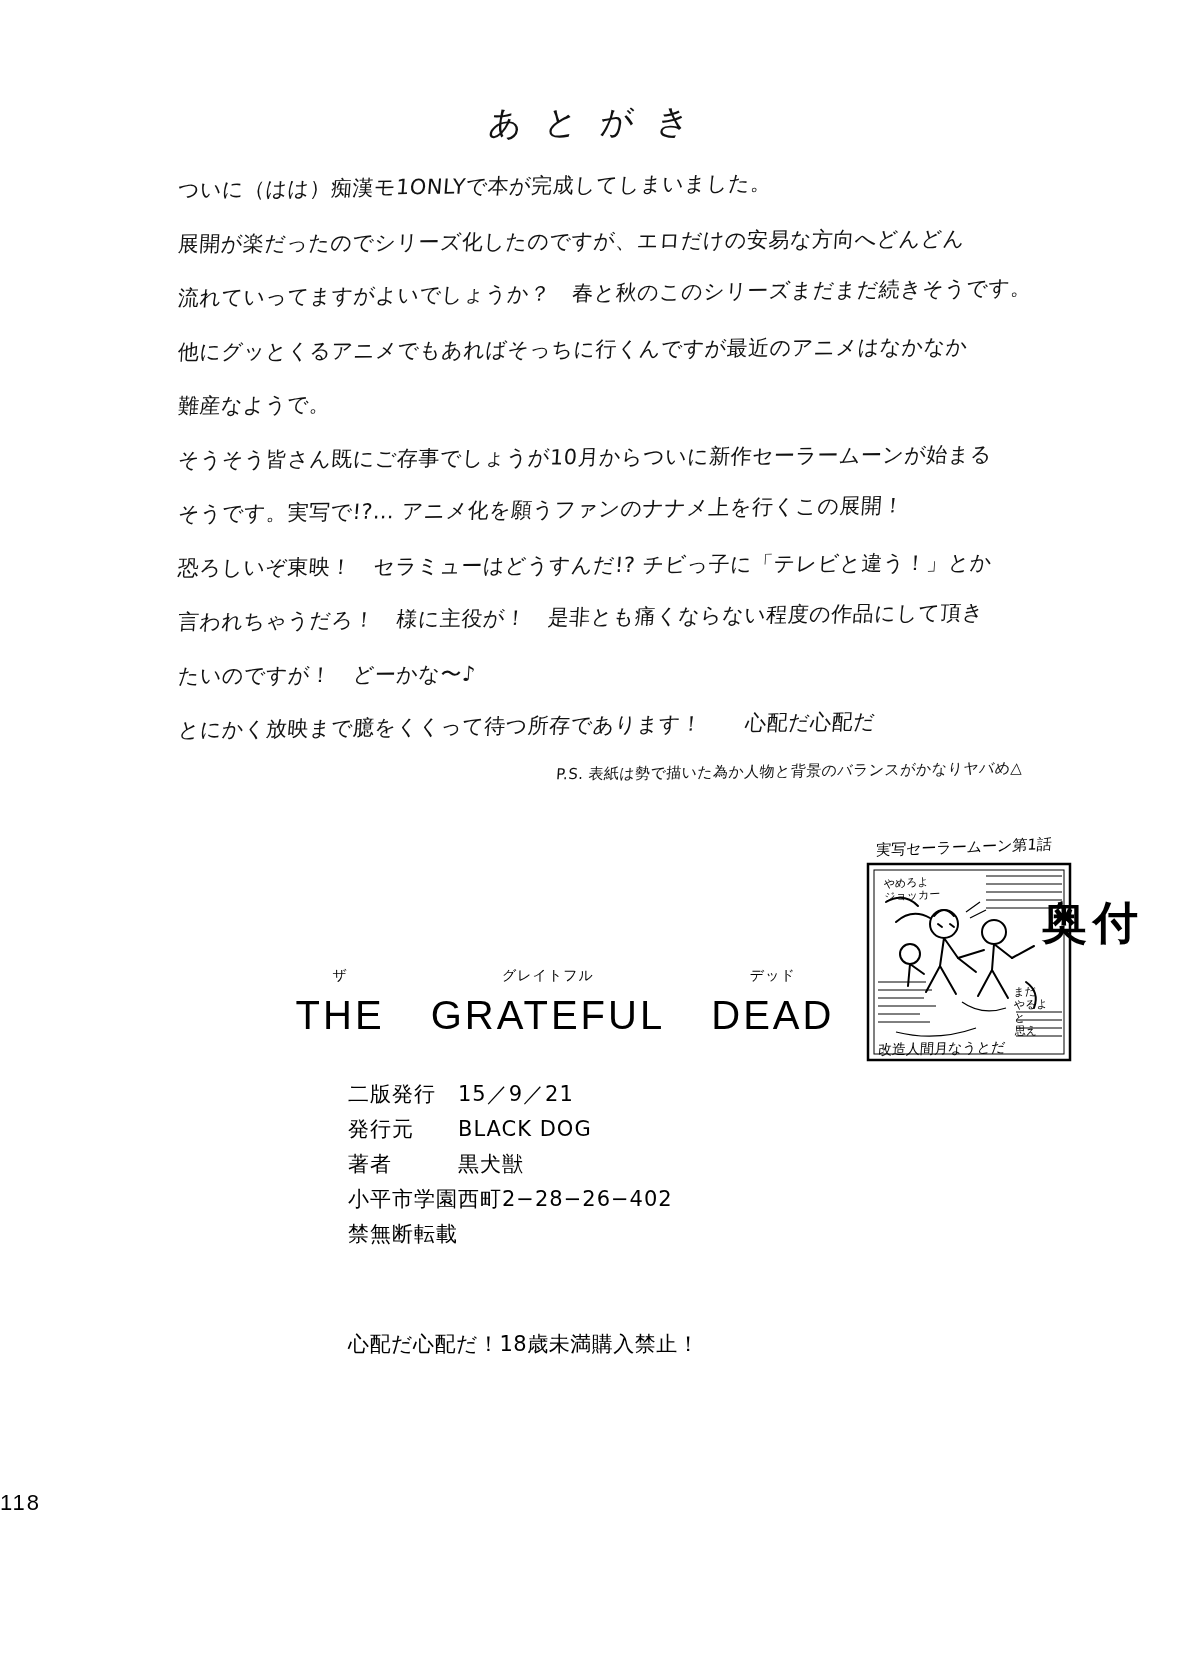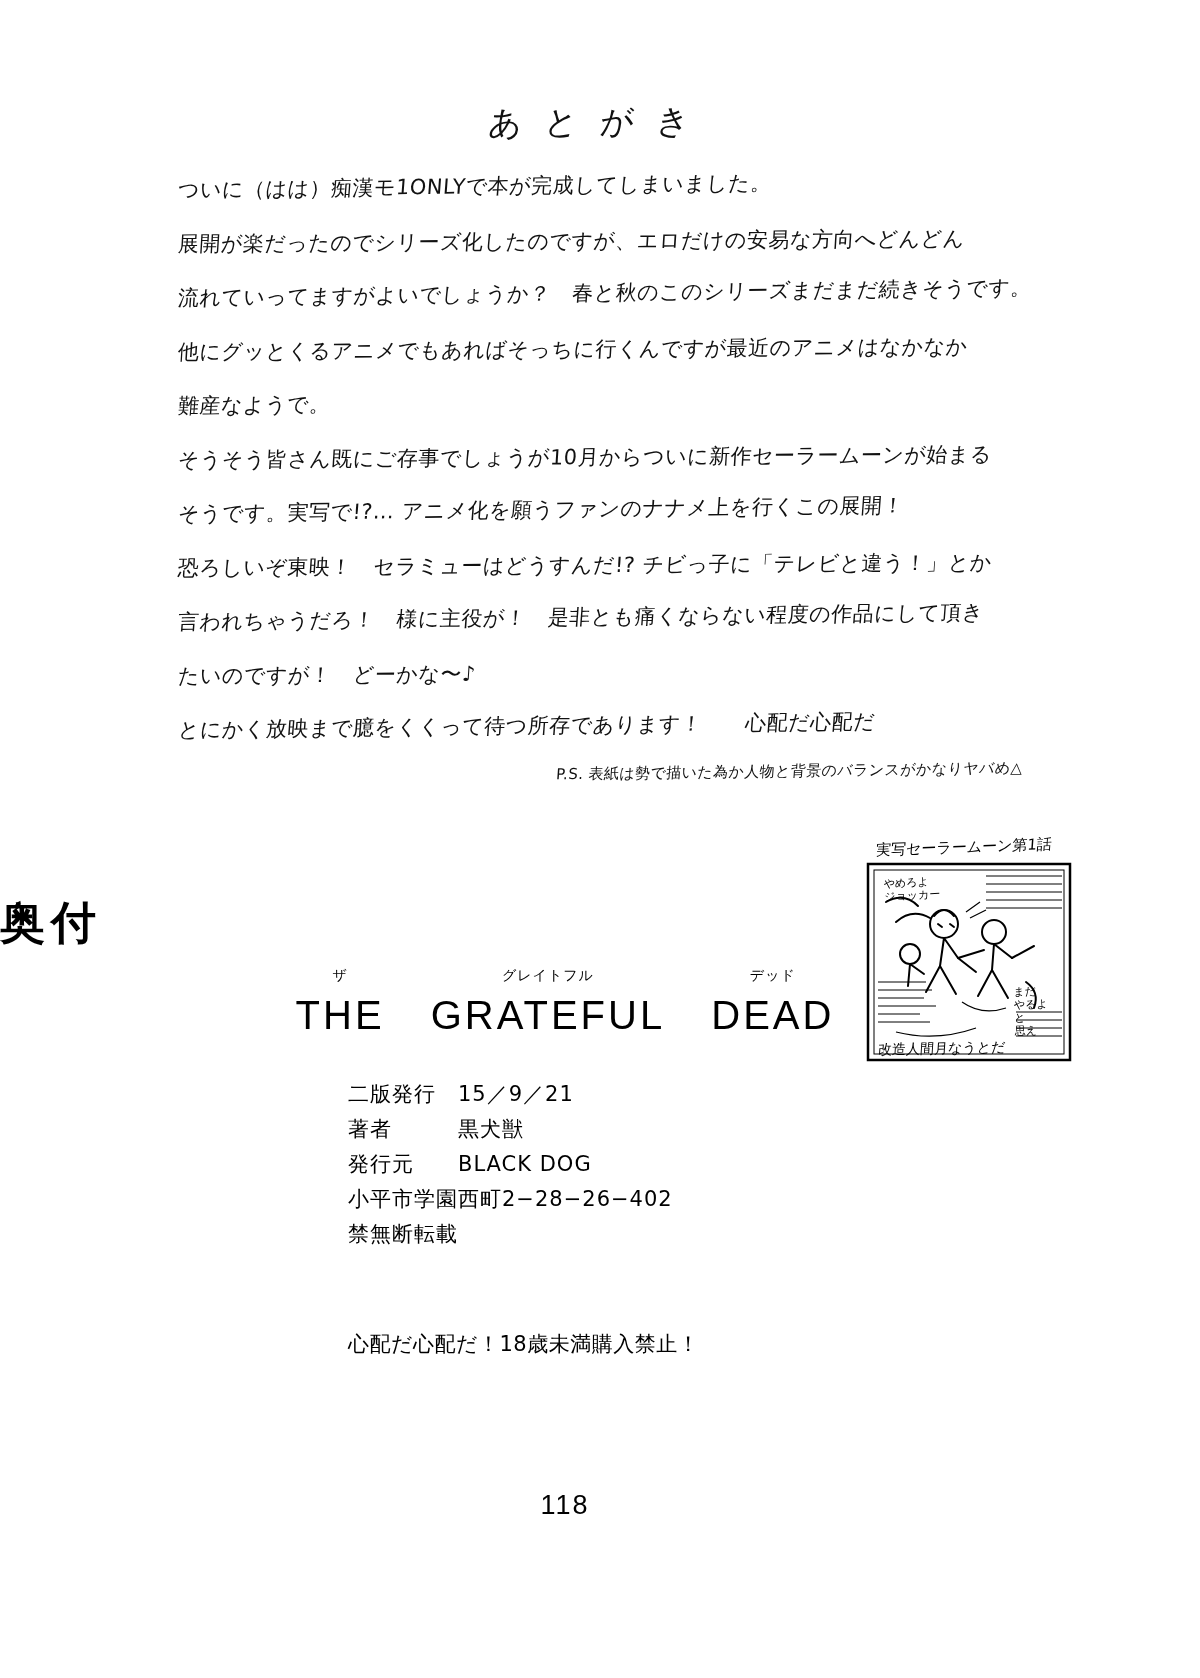--- a/index.html
+++ b/index.html
@@ -65,25 +65,26 @@
     color: #111;
     white-space: nowrap;
   }
 
   
   .colophon-heading {
     position: absolute;
     left: 0;
     top: 893px;
     width: 1130px;
-    text-align: left;
+    text-align: right;
     font-size: 45px;
     font-weight: 700;
     letter-spacing: 6px;
     font-family: "DejaVu Sans", sans-serif;
+    padding-left: 14px;
   }
 
   .title-en {
     position: absolute;
     left: 0;
     top: 993px;
     width: 1130px;
     text-align: center;
     font-size: 40px;
     letter-spacing: 3px;
@@ -170,22 +171,22 @@
     font-size: 14px;
     transform: rotate(-1.2deg) skewX(-5deg);
     white-space: nowrap;
   }
 
   .page-number {
     position: absolute;
     left: 0;
     top: 1490px;
     width: 1130px;
-    text-align: center;
-    font-size: 27px;
+    text-align: left;
+    font-size: 22px;
     letter-spacing: 2px;
     font-family: "Liberation Sans", sans-serif;
   }
 </style>
 </head>
 <body>
 
 <div class="page">
 
   <div class="afterword-title">あとがき</div>
@@ -261,24 +262,24 @@
       <span class="ruby">デッド</span>
       <span>DEAD</span>
     </span>
   </div>
 
   <div class="info">
     <span class="info-row">
       <span class="lbl">二版発行</span><span class="val">15／9／21</span>
     </span>
     <span class="info-row">
+      <span class="lbl">発行元</span><span class="val">BLACK  DOG</span>
+    </span>
+    <span class="info-row">
       <span class="lbl">著者</span><span class="val">黒犬獣</span>
-    </span>
-    <span class="info-row">
-      <span class="lbl">発行元</span><span class="val">BLACK  DOG</span>
     </span>
     <span class="info-row indent">
       <span class="val">小平市学園西町2−28−26−402</span>
     </span>
     <span class="info-row indent">
       <span class="val">禁無断転載</span>
     </span>
   </div>
 
   <div class="warning">心配だ心配だ！18歳未満購入禁止！</div>

